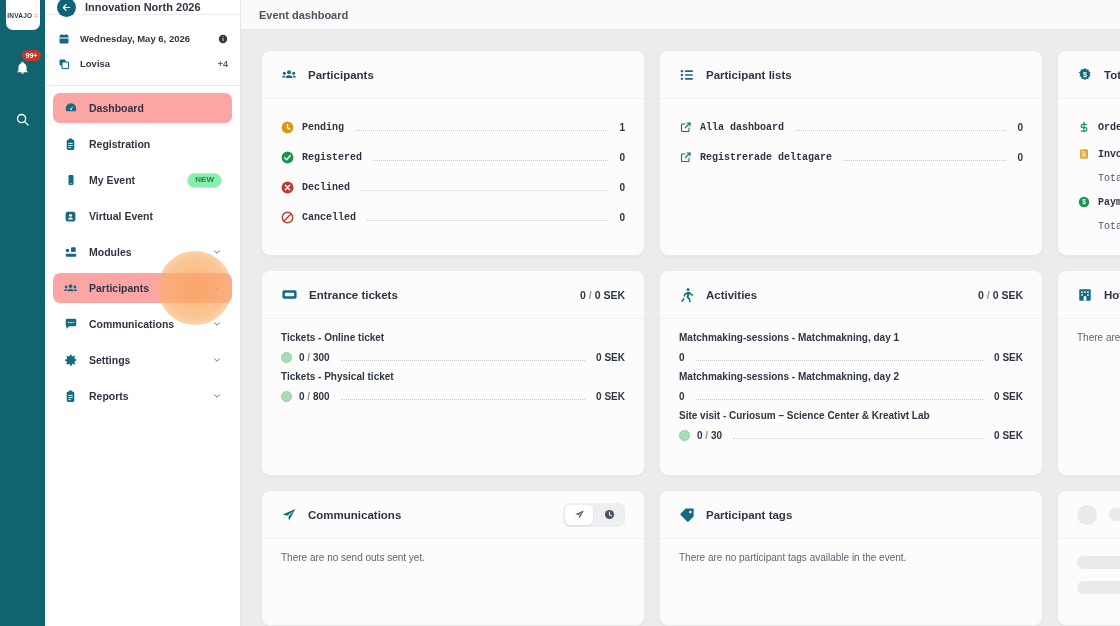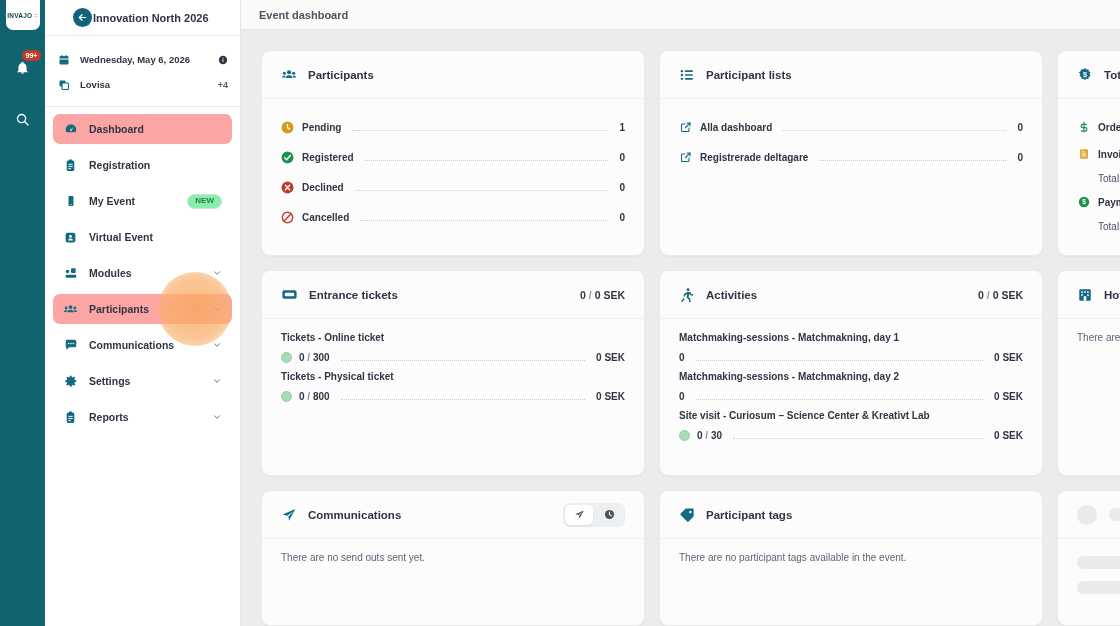--- a/index.html
+++ b/index.html
@@ -53,22 +53,22 @@
   }
 
   
   .sidebar {
     width: 196px; flex: 0 0 196px;
     background: #ffffff;
     border-right: 1px solid #e6e6e8;
     display: flex; flex-direction: column;
   }
   .sb-head {
-    height: 36px; display: flex; align-items: center;
-    padding: 0 28px; gap: 1px;
+    height: 15px; display: flex; align-items: center;
+    padding: 0 12px; gap: 9px;
     border-bottom: 1px solid #ececed;
   }
   .back-circle {
     width: 19px; height: 19px; border-radius: 50%;
     background: #11637a; color: #fff;
     display: flex; align-items: center; justify-content: center;
     flex: 0 0 19px;
   }
   .sb-head-title { font-size: 11px; font-weight: 700; color: #2f3542; }
 
@@ -147,21 +147,21 @@
   .card-ico { display: flex; align-items: center; color: #146a80; flex: 0 0 auto; }
   .card-title { font-size: 11.5px; font-weight: 700; color: #2f3542; flex: 1; }
   .card-amount { font-size: 10.5px; font-weight: 700; color: #2f3542; }
   .card-amount .sep { color: #8a909c; font-weight: 700; }
 
   .card-body { padding: 13px 19px 0 19px; }
 
   
   .lrow { display: flex; align-items: center; height: 30px; gap: 8px; }
   .lrow .ico { flex: 0 0 13px; display: flex; align-items: center; justify-content: center; }
-  .lrow .lbl { font-size: 10px; font-weight: 700; color: #2f3542; white-space: nowrap; }
+  .lrow .lbl { font-size: 10px; font-weight: 700; color: #2f3542; white-space: nowrap; font-family: Liberation Mono, monospace; }
   .lrow .dots {
     flex: 1; height: 1px; margin: 0 3px;
     border-bottom: 1.5px dotted #c9ccd2;
     transform: translateY(3px);
   }
   .lrow .val { font-size: 10px; font-weight: 700; color: #2f3542; white-space: nowrap; }
 
   
   .sico { width: 13px; height: 13px; border-radius: 50%; display: flex; align-items: center; justify-content: center; }
 

